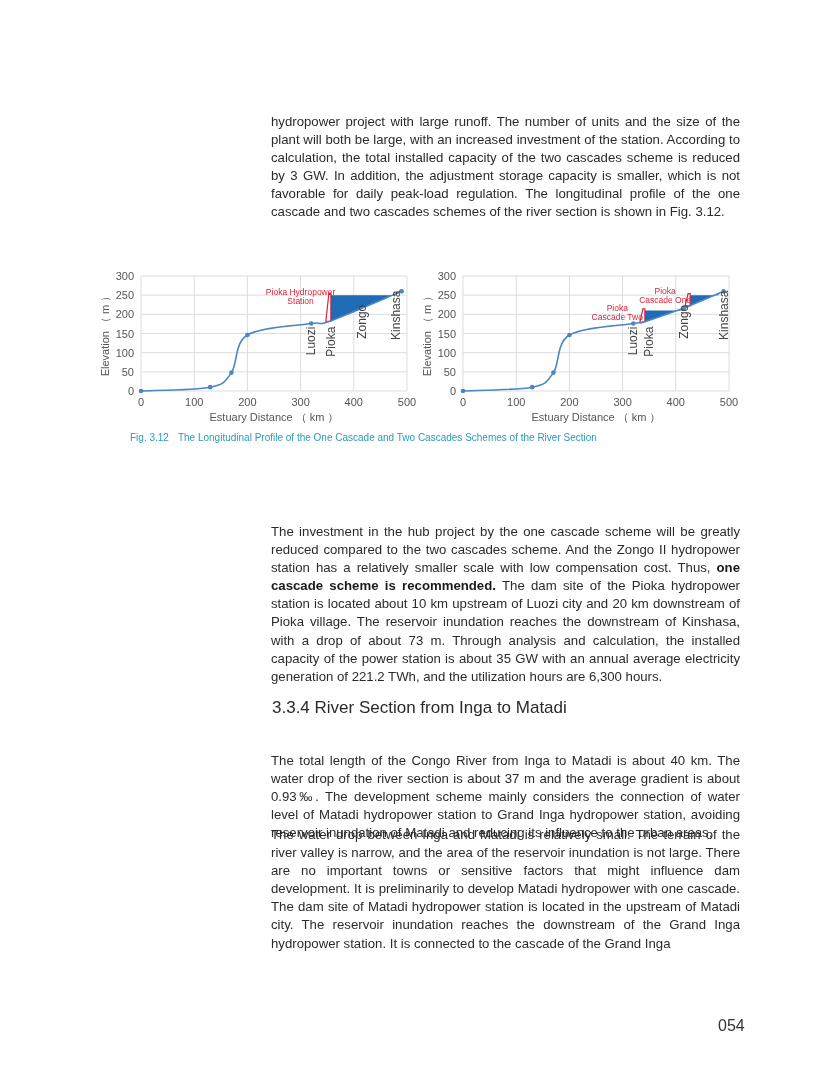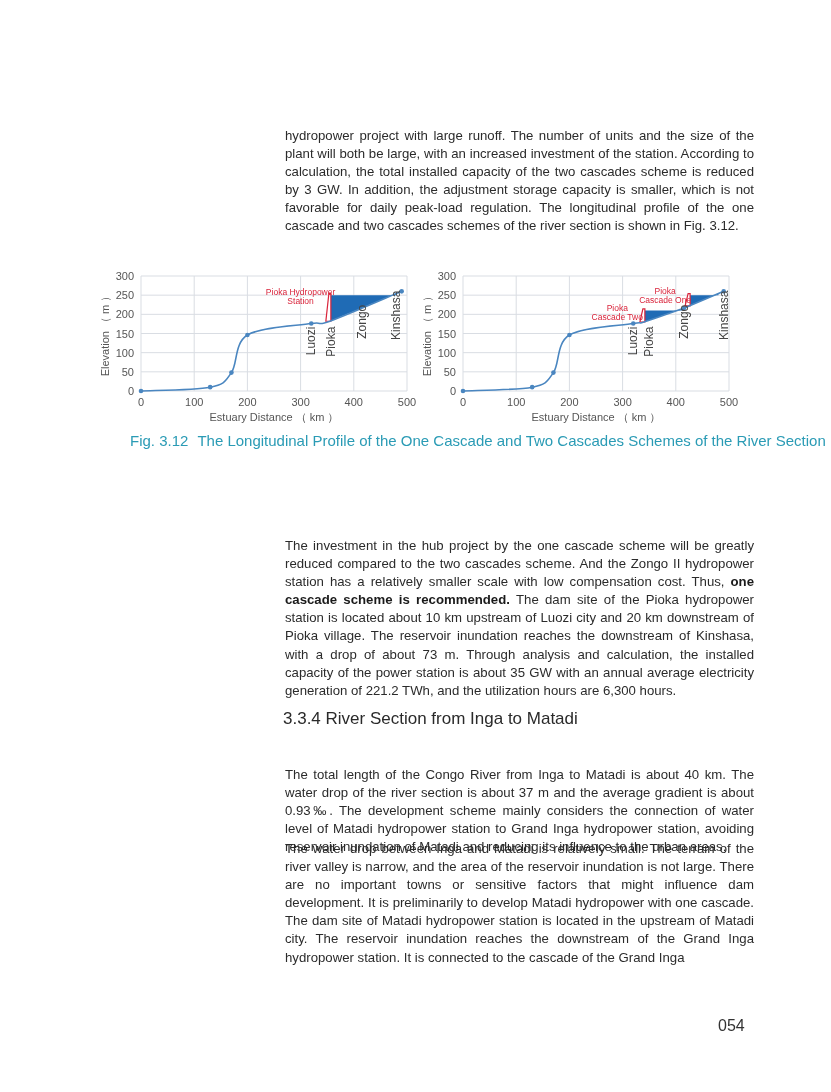--- a/index.html
+++ b/index.html
@@ -1,27 +1,27 @@
 <!DOCTYPE html>
 <html><head>
 <meta charset="utf-8">
 <style>
   html, body { margin: 0; padding: 0; background: #ffffff; }
   body { width: 831px; height: 1092px; position: relative; overflow: hidden;
          font-family: "Liberation Sans", sans-serif; color: #2a2a2a; }
   .para { position: absolute; left: 268px; width: 469px; font-size: 13.2px;
-          line-height: 18.1px; text-align: justify; color: #2b2b2b; margin: 17px; }
+          line-height: 18.1px; text-align: justify; color: #2b2b2b; margin: 3px; }
   .para b { font-weight: bold; color: #1a1a1a; }
   #p1 { top: 110px; }
   #p2 { top: 520px; }
   #p3 { top: 749px; }
   #p4 { top: 823px; }
   .heading { position: absolute; left: 268px; top: 694px; font-size: 17px;
-             color: #2a2a2a; margin: 15px; font-weight: normal; }
-  .caption { position: absolute; left: 130px; top: 432px; font-size: 15px;
+             color: #2a2a2a; margin: 4px; font-weight: normal; }
+  .caption { position: absolute; left: 130px; top: 432px; font-size: 10px;
              color: #2a9bb5; margin: 0; white-space: nowrap; }
   .caption .num { margin-right: 9px; }
   .page-num { position: absolute; left: 718px; top: 1017px; font-size: 16px; color: #333; }
   svg.chart { position: absolute; top: 265px; overflow: visible; }
   #chart-left { left: 95px; }
   #chart-right { left: 417px; }
   .tick { font-family: "Liberation Sans", sans-serif; font-size: 11px; fill: #555; }
   .axlabel { font-family: "Liberation Sans", sans-serif; font-size: 11px; fill: #555; }
   .city { font-family: "Liberation Sans", sans-serif; font-size: 12px; fill: #444; }
   .dam-label { font-family: "Liberation Sans", sans-serif; font-size: 8.5px; fill: #d9243b; }

